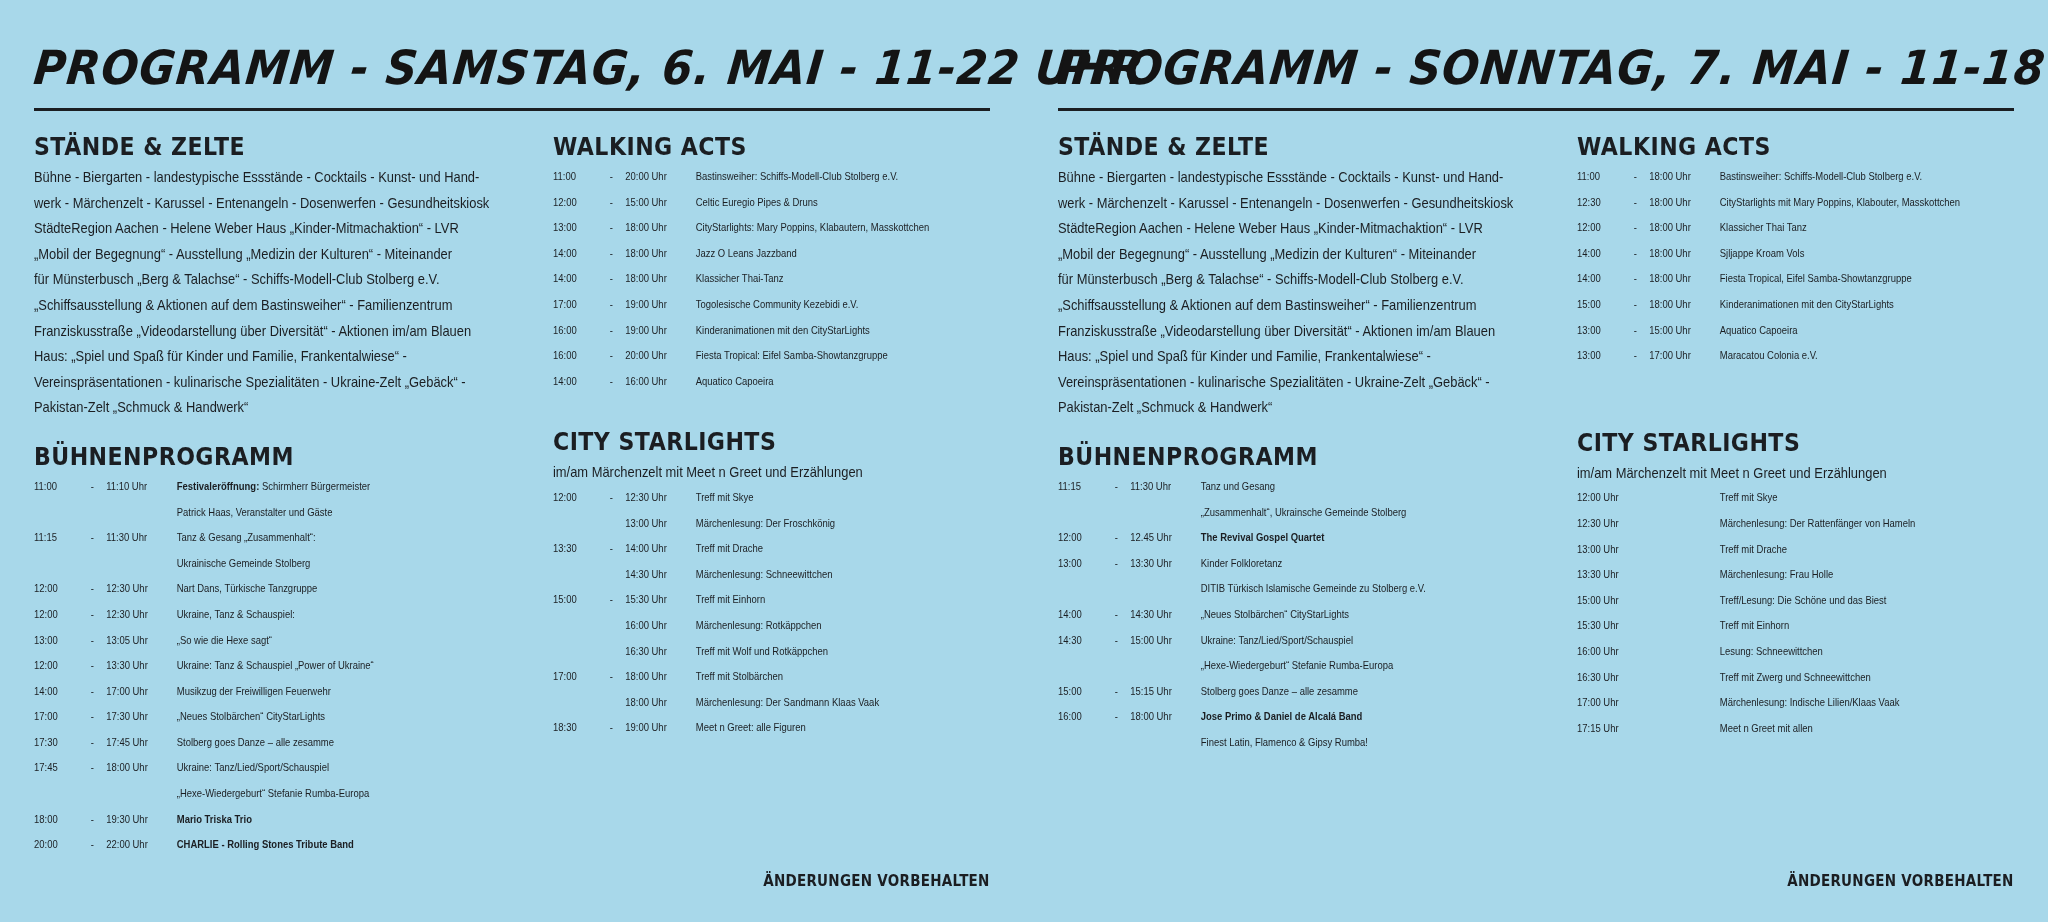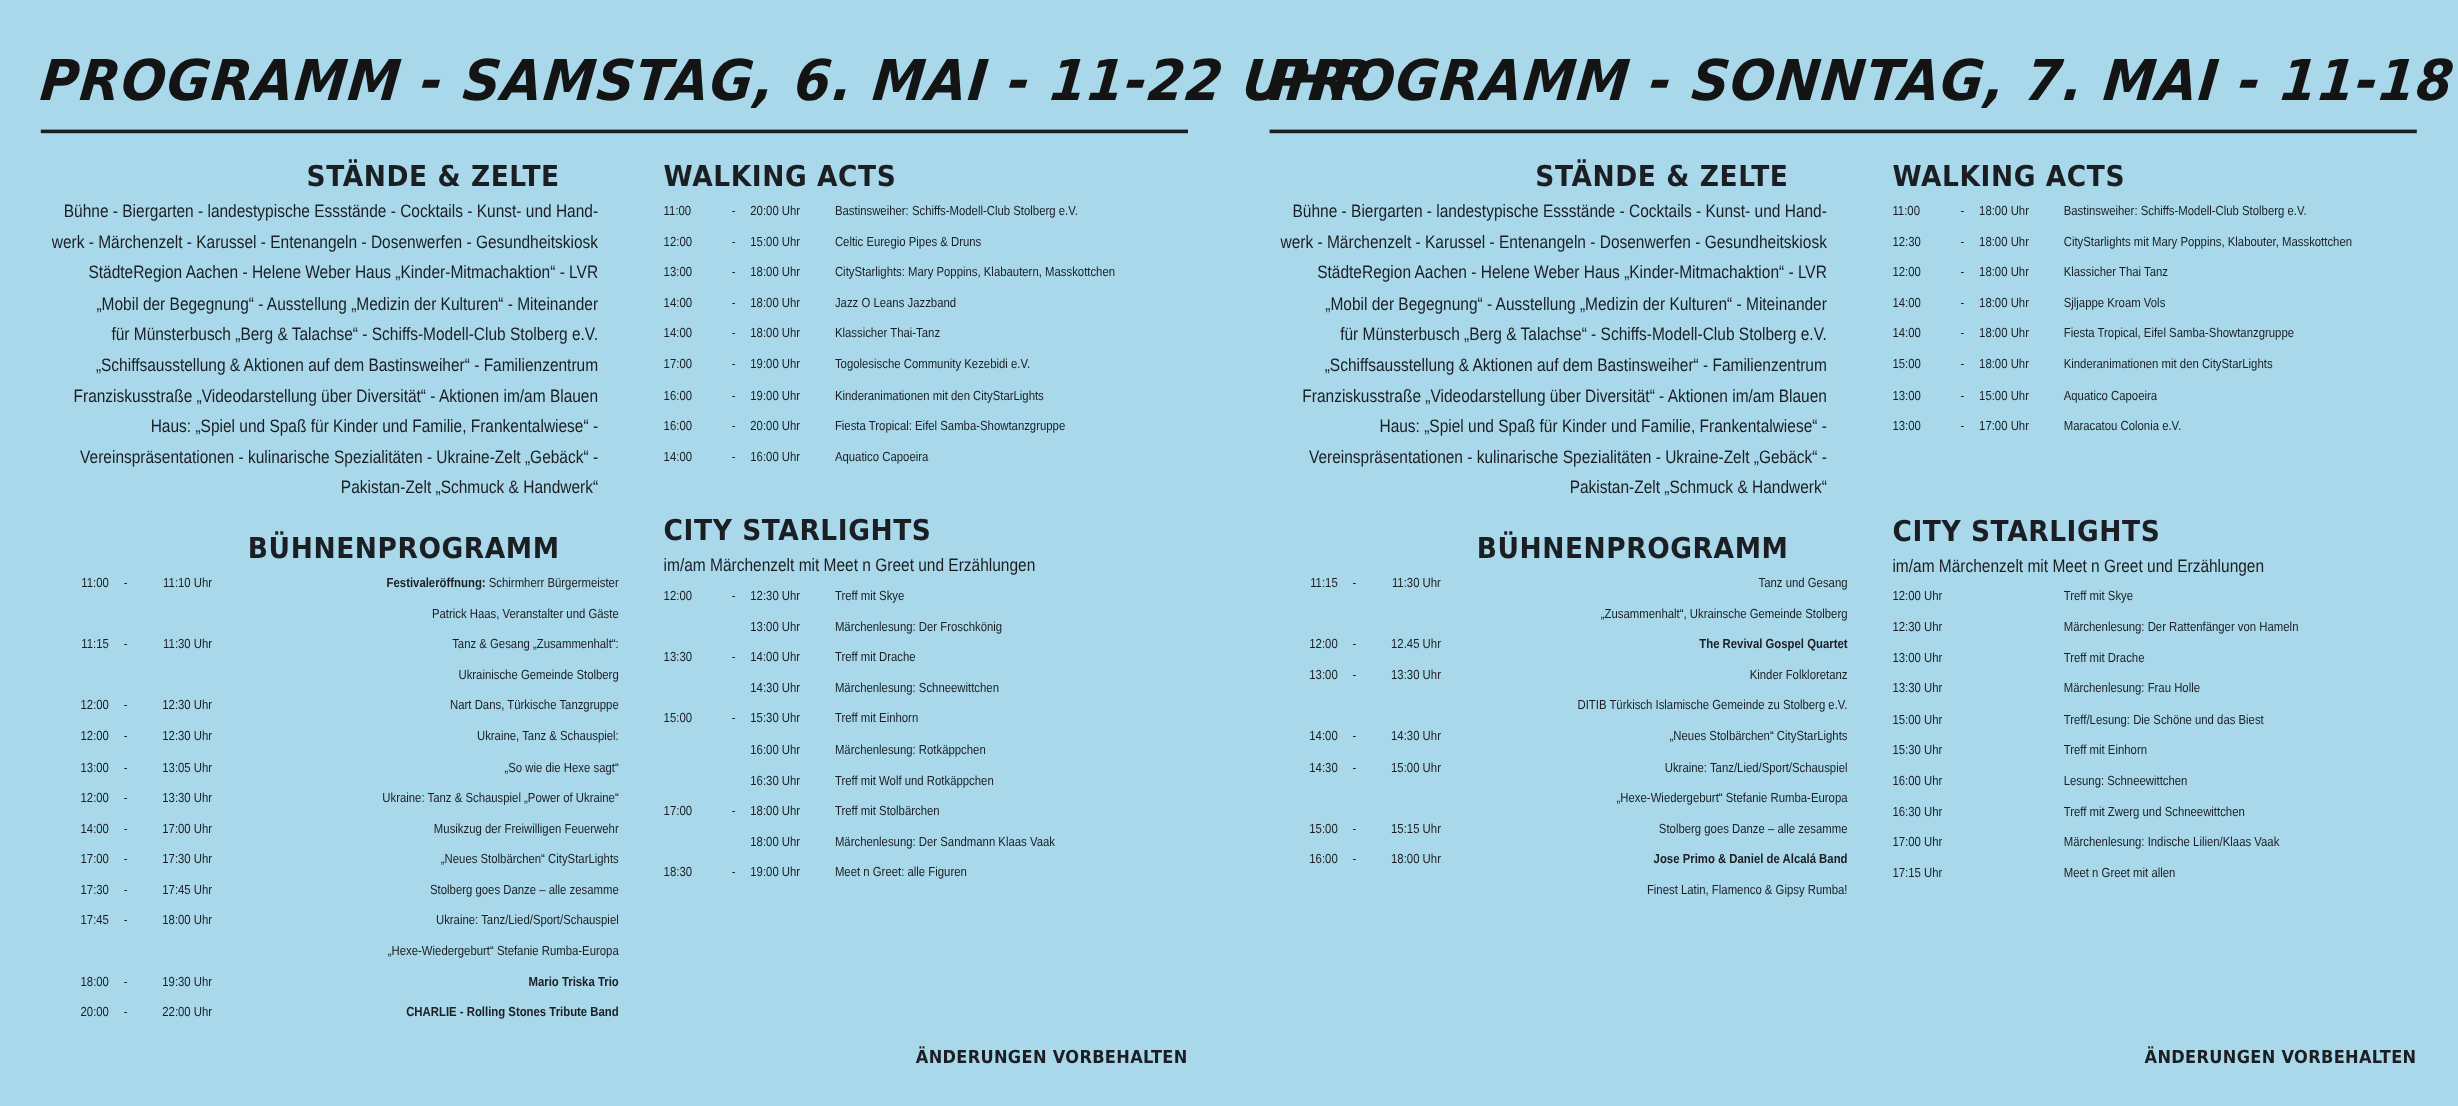--- a/index.html
+++ b/index.html
@@ -3,21 +3,21 @@
 <meta charset="utf-8">
 <style>
   html,body{margin:0;padding:0;}
   body{width:2048px;height:922px;background:#a8d8ea;overflow:hidden;font-family:"Liberation Sans",sans-serif;color:#1b1e22;}
   .page{position:absolute;top:0;width:1024px;height:922px;}
   .page.left{left:0;}
   .page.right{left:1024px;}
   .title{position:absolute;left:34px;top:40px;width:956px;font-family:"DejaVu Sans",sans-serif;font-weight:bold;font-style:italic;font-size:47px;letter-spacing:1px;text-transform:uppercase;color:#141414;white-space:nowrap;transform:scaleX(0.93) skewX(-6deg);transform-origin:left center;}
   .rule{position:absolute;left:34px;top:108px;width:956px;height:3px;background:#1b1e22;}
   .col{position:absolute;top:132px;}
-  .col.c1{left:34px;width:470px;text-align:right;}
+  .col.c1{left:34px;width:470px;}
   .col.c2{left:553px;width:480px;}
   .section{margin-bottom:22px;}
   .sec-title{font-family:"DejaVu Sans",sans-serif;font-weight:bold;font-size:24px;letter-spacing:0.5px;line-height:30px;margin:0 0 2px 0;transform:scaleX(0.92);transform-origin:left center;white-space:nowrap;}
   .para{font-family:"Liberation Sans",sans-serif;font-size:15px;line-height:25.6px;transform:scaleX(0.86);transform-origin:left top;width:540px;}
   .rows{font-size:11px;line-height:25.6px;}
   .row{display:flex;white-space:nowrap;transform:scaleX(0.86);transform-origin:left center;width:560px;}
   .t1{width:66px;flex:none;}
   .dash{width:18px;flex:none;}
   .t2{width:82px;flex:none;}
   .desc{flex:1;}

